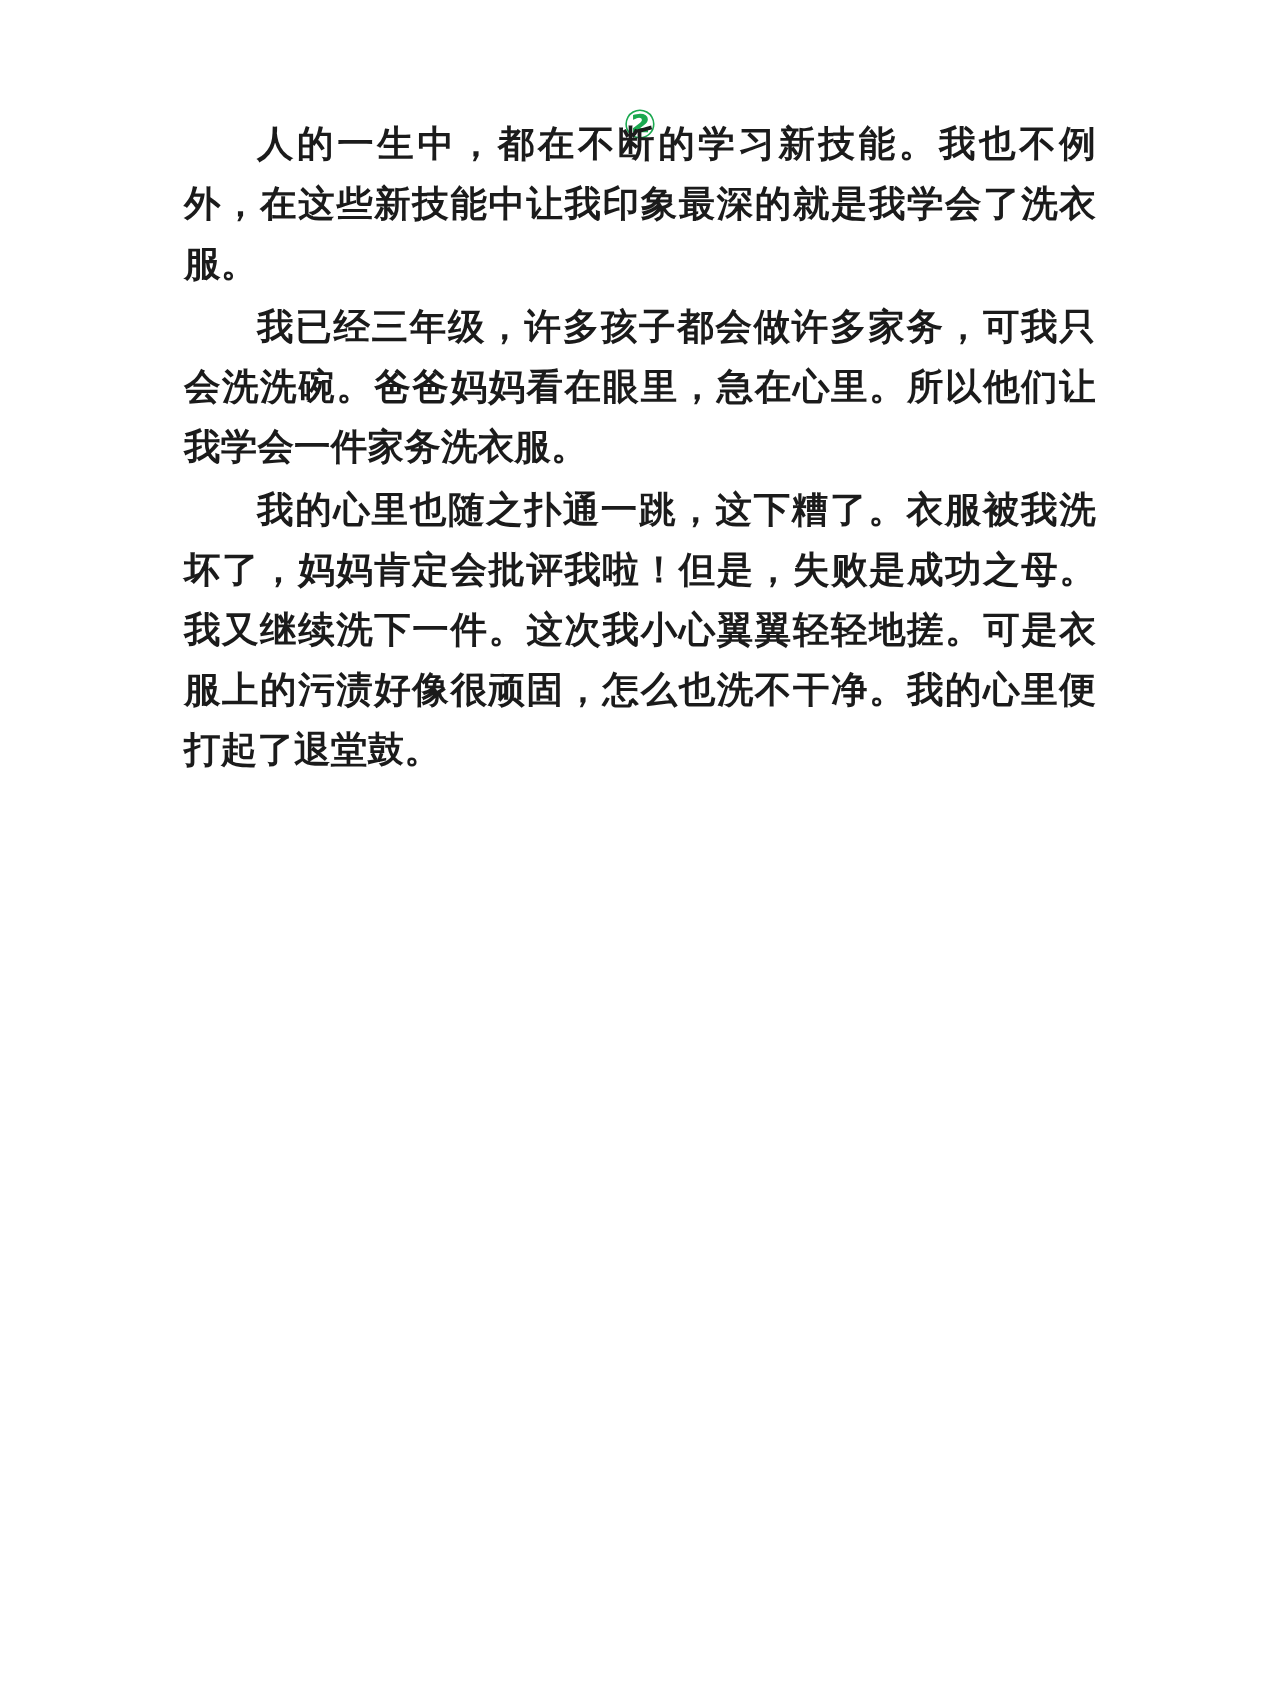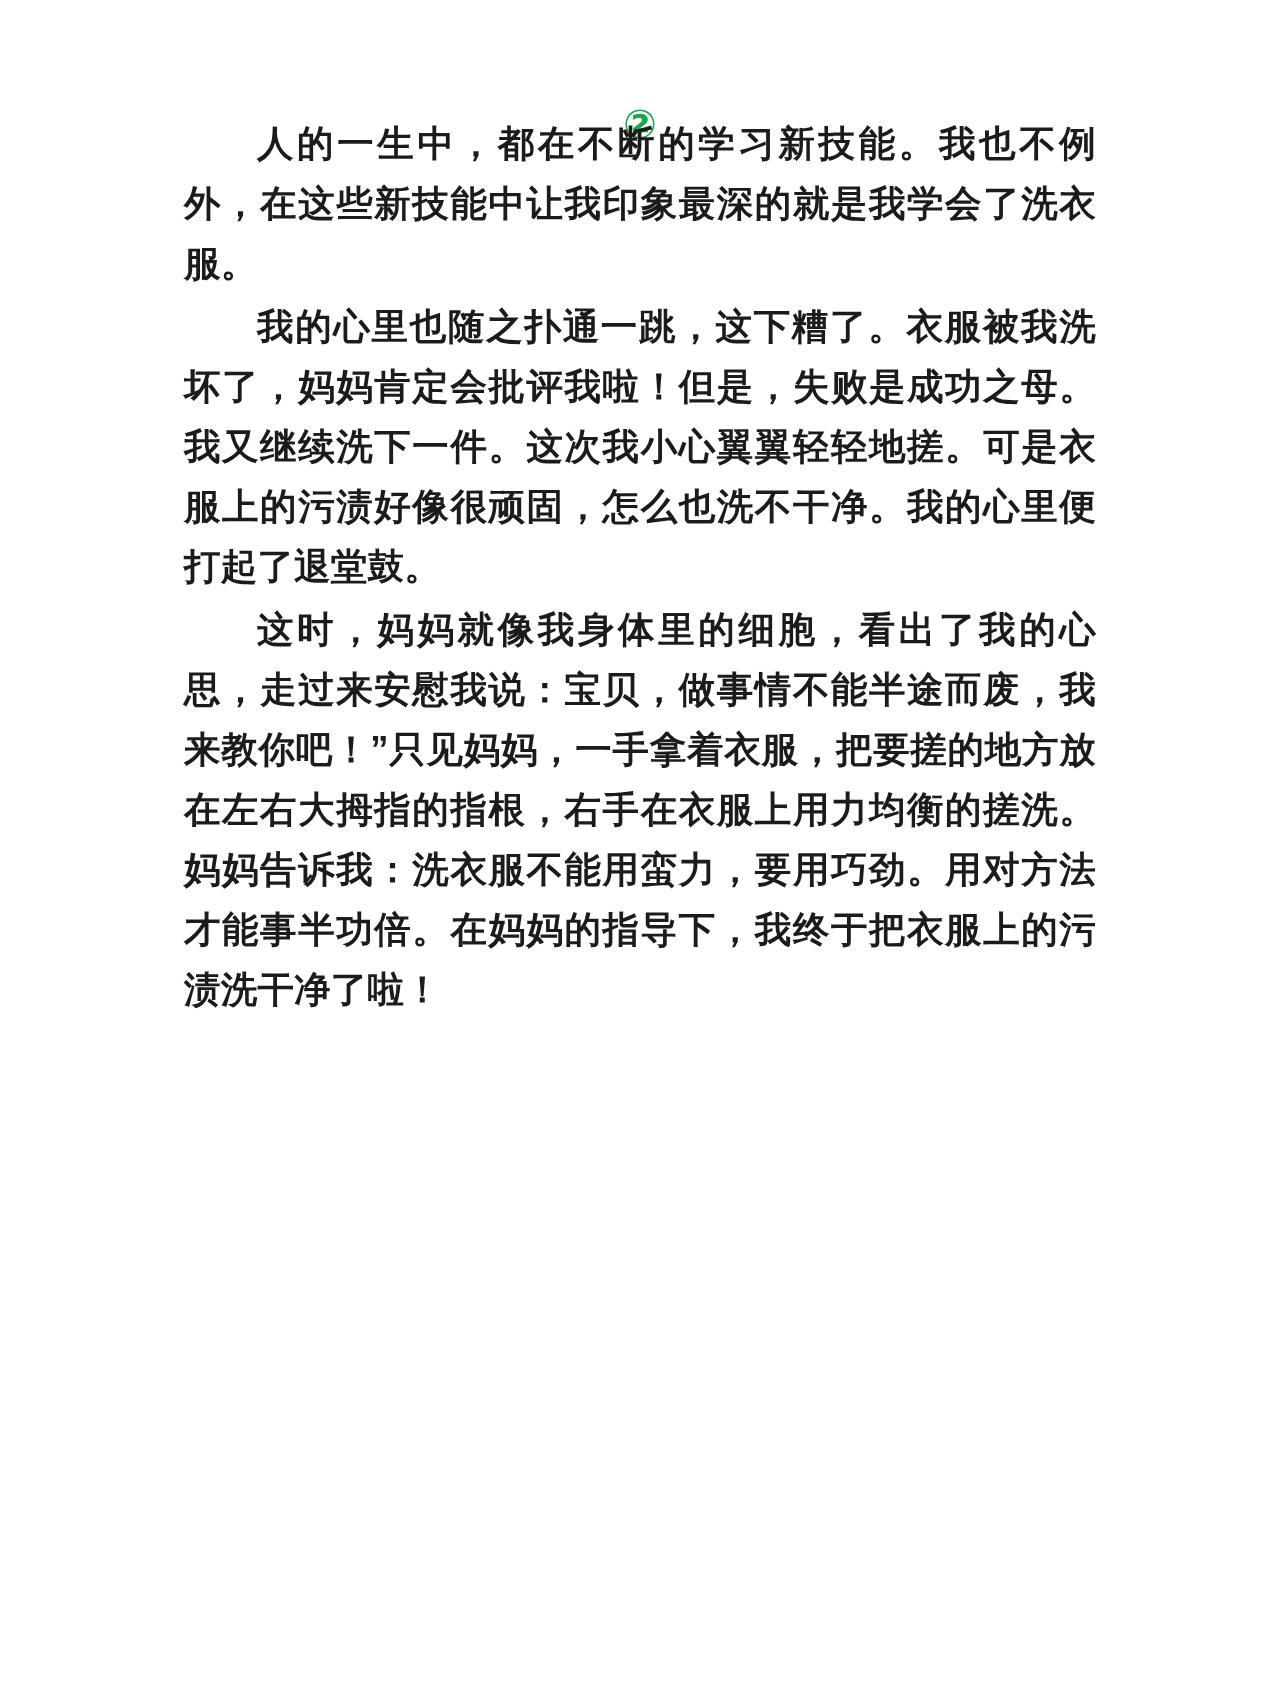--- a/index.html
+++ b/index.html
@@ -69,21 +69,21 @@
 <div class="page">
 
   <div class="marker-row">
     <span class="circled-number">②</span>
   </div>
 
   <div class="article">
 
     <p class="para">人的一生中，都在不断的学习新技能。我也不例外，在这些新技能中让我印象最深的就是我学会了洗衣服。</p>
 
+    <p class="para">我已经三年级，许多孩子都会做许多家务，可我只会洗洗碗。爸爸妈妈看在眼里，急在心里。所以他们让我学会一件家务洗衣服。</p>
 
 
     <p class="para">我的心里也随之扑通一跳，这下糟了。衣服被我洗坏了，妈妈肯定会批评我啦！但是，失败是成功之母。我又继续洗下一件。这次我小心翼翼轻轻地搓。可是衣服上的污渍好像很顽固，怎么也洗不干净。我的心里便打起了退堂鼓。</p>
 
-    <p class="para">这时，妈妈就像我身体里的细胞，看出了我的心思，走过来安慰我说：宝贝，做事情不能半途而废，我来教你吧！”只见妈妈，一手拿着衣服，把要搓的地方放在左右大拇指的指根，右手在衣服上用力均衡的搓洗。妈妈告诉我：洗衣服不能用蛮力，要用巧劲。用对方法才能事半功倍。在妈妈的指导下，我终于把衣服上的污渍洗干净了啦！</p>
 
   </div>
 
 </div>
 
 </body></html>

